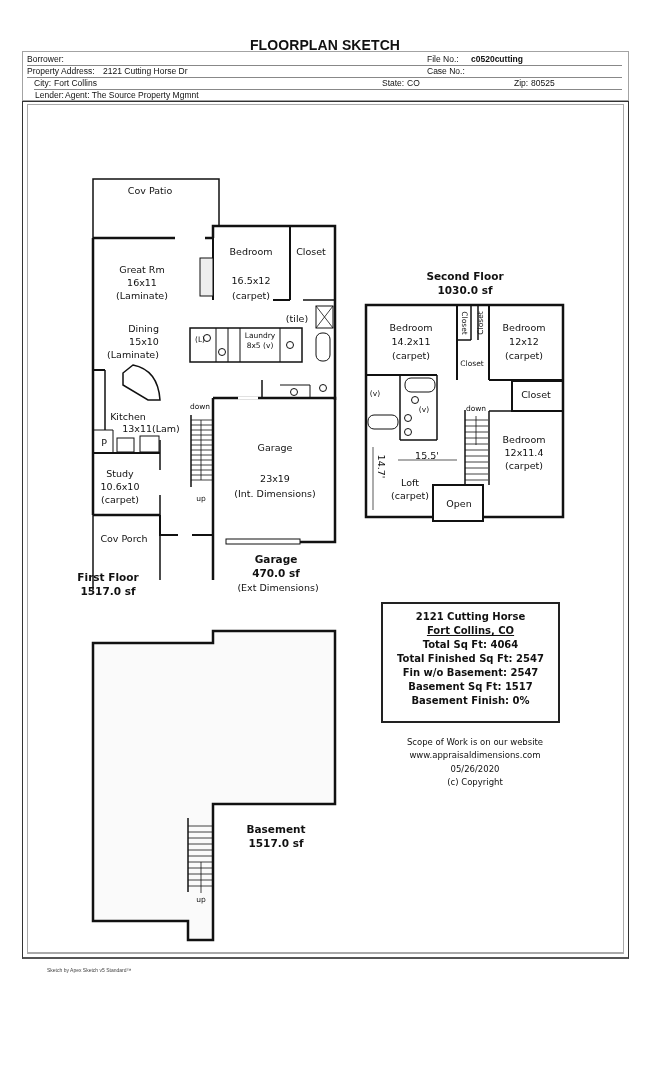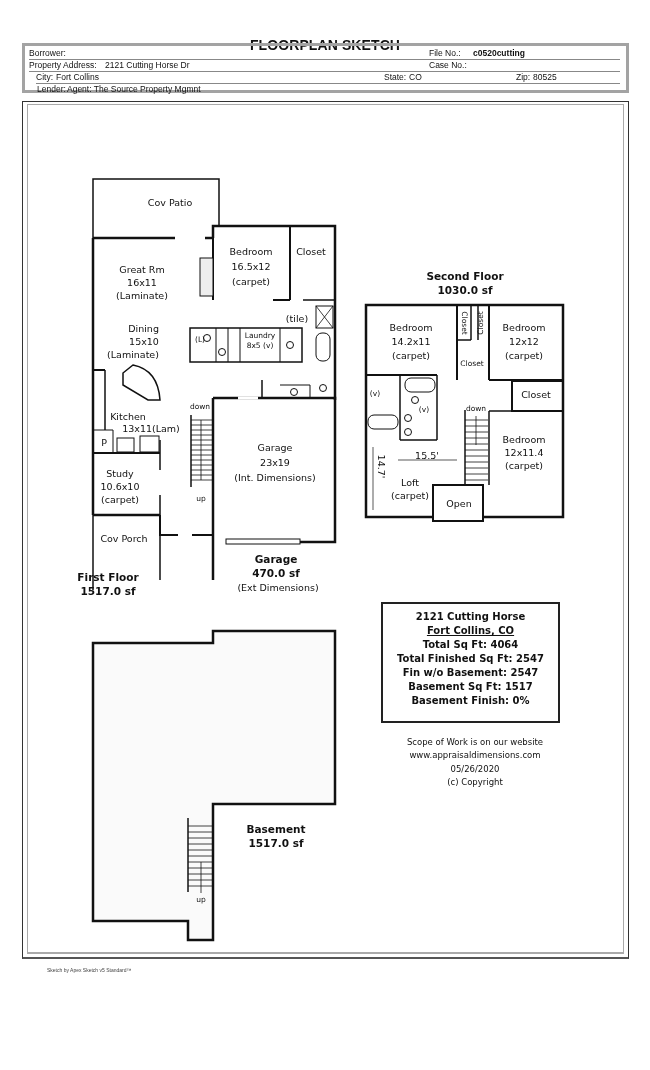--- a/index.html
+++ b/index.html
@@ -1,21 +1,21 @@
 <!DOCTYPE html>
 <html><head>
 <meta charset="utf-8">
 <style>
   html, body { margin: 0; padding: 0; background: #ffffff; }
   body { width: 650px; height: 1070px; position: relative; overflow: hidden;
          font-family: "Liberation Sans", sans-serif; color: #111; }
   .title { position: absolute; top: 37px; left: 0; width: 650px; text-align: center;
            font-size: 14px; font-weight: bold; letter-spacing: 0.1px; }
-  .header-box { position: absolute; left: 22px; top: 43px; width: 607px; height: 50px;
-                border: 3px solid #a3a3a3; box-sizing: border-box; }
+  .header-box { position: absolute; left: 22px; top: 51px; width: 607px; height: 50px;
+                border: 1px solid #a3a3a3; box-sizing: border-box; }
   .hrow { position: absolute; left: 4px; right: 6px; height: 12px; font-size: 8.5px;
           line-height: 12px; border-bottom: 1px solid #888; white-space: nowrap; }
   .hrow span { position: absolute; top: 0; }
   .frame-outer { position: absolute; left: 22px; top: 101px; width: 607px; height: 858px;
                  border: 1px solid #333; border-bottom: 2px solid #555; box-sizing: border-box; }
   .frame-inner { position: absolute; left: 27px; top: 104px; width: 597px; height: 850px;
                  border: 1px solid #aaa; border-bottom: 2px solid #aaa; box-sizing: border-box; }
   svg.plan { position: absolute; left: 0; top: 0; }
   .lbl { position: absolute; font-family: "DejaVu Sans", sans-serif; font-size: 9.5px;
          text-align: center; line-height: 13px; white-space: nowrap; transform: translateX(-50%); }
@@ -199,34 +199,34 @@
           <line x1="188" y1="868" x2="212" y2="868"></line>
         <line x1="188" y1="874" x2="212" y2="874"></line>
           <line x1="188" y1="880" x2="212" y2="880"></line>
         <line x1="188" y1="886" x2="212" y2="886"></line>
           <line x1="201" y1="862" x2="201" y2="893"></line>
       </g>
     </g>
   </g>
 </svg>
 
-<div class="lbl" style="left:150px; top:196px;margin-left:20px;">Cov Patio</div>
+<div class="lbl" style="left:150px; top:184px;">Cov Patio</div>
 <div class="lbl" style="left:142px; top:263px;">
   <div>Great Rm</div>
   <div>16x11</div>
   <div>(Laminate)</div>
 </div>
 <div class="lbl" style="left:133px; top:322px;text-align:right;">
   <div>Dining</div>
   <div>15x10</div>
   <div>(Laminate)</div>
 </div>
 <div class="lbl" style="left:251px; top:245px;">
   <div>Bedroom</div>
-  <div style="margin-top:2px">16.5x12</div>
+  <div style="margin-top:16px">16.5x12</div>
   <div style="margin-top:2px">(carpet)</div>
 </div>
 <div class="lbl" style="left:311px; top:245px;">Closet</div>
 <div class="lbl" style="left:297px; top:312px;">(tile)</div>
 <div class="lbl lbl-s" style="left:260px; top:331px;">
   <div>Laundry</div>
   <div>8x5 (v)</div>
 </div>
 <div class="lbl lbl-s" style="left:200px; top:335px;">(L)</div>
 <div class="lbl" style="left:128px; top:410px;">Kitchen</div>
@@ -240,21 +240,21 @@
 <div class="lbl" style="left:124px; top:532px;">Cov Porch</div>
 <div class="lbl lbl-s" style="left:200px; top:402px;">down</div>
 <div class="lbl lbl-s" style="left:201px; top:494px;">up</div>
 <div class="lbl lbl-b" style="left:108px; top:570px;">
   <div>First Floor</div>
   <div>1517.0 sf</div>
 </div>
 
 <div class="lbl" style="left:275px; top:441px;">
   <div>Garage</div>
-  <div style="margin-top:2px">23x19</div>
+  <div style="margin-top:18px">23x19</div>
   <div style="margin-top:2px">(Int. Dimensions)</div>
 </div>
 <div class="lbl lbl-b" style="left:276px; top:552px;">
   <div>Garage</div>
   <div>470.0 sf</div>
 </div>
 <div class="lbl" style="left:278px; top:581px;">(Ext Dimensions)</div>
 
 <div class="lbl lbl-b" style="left:465px; top:269px;">
   <div>Second Floor</div>

